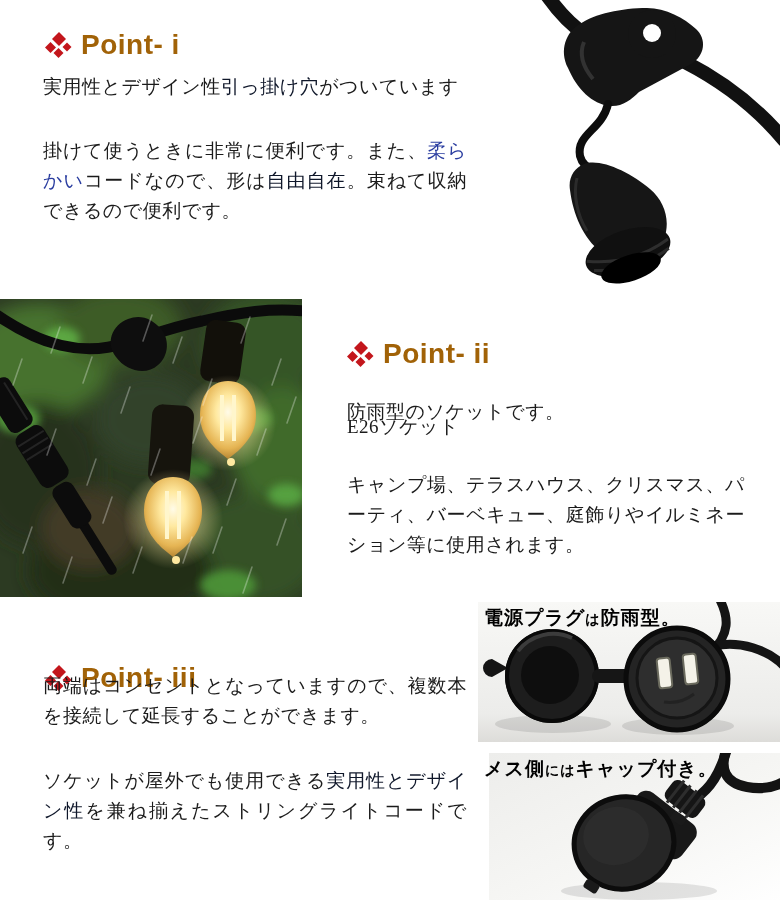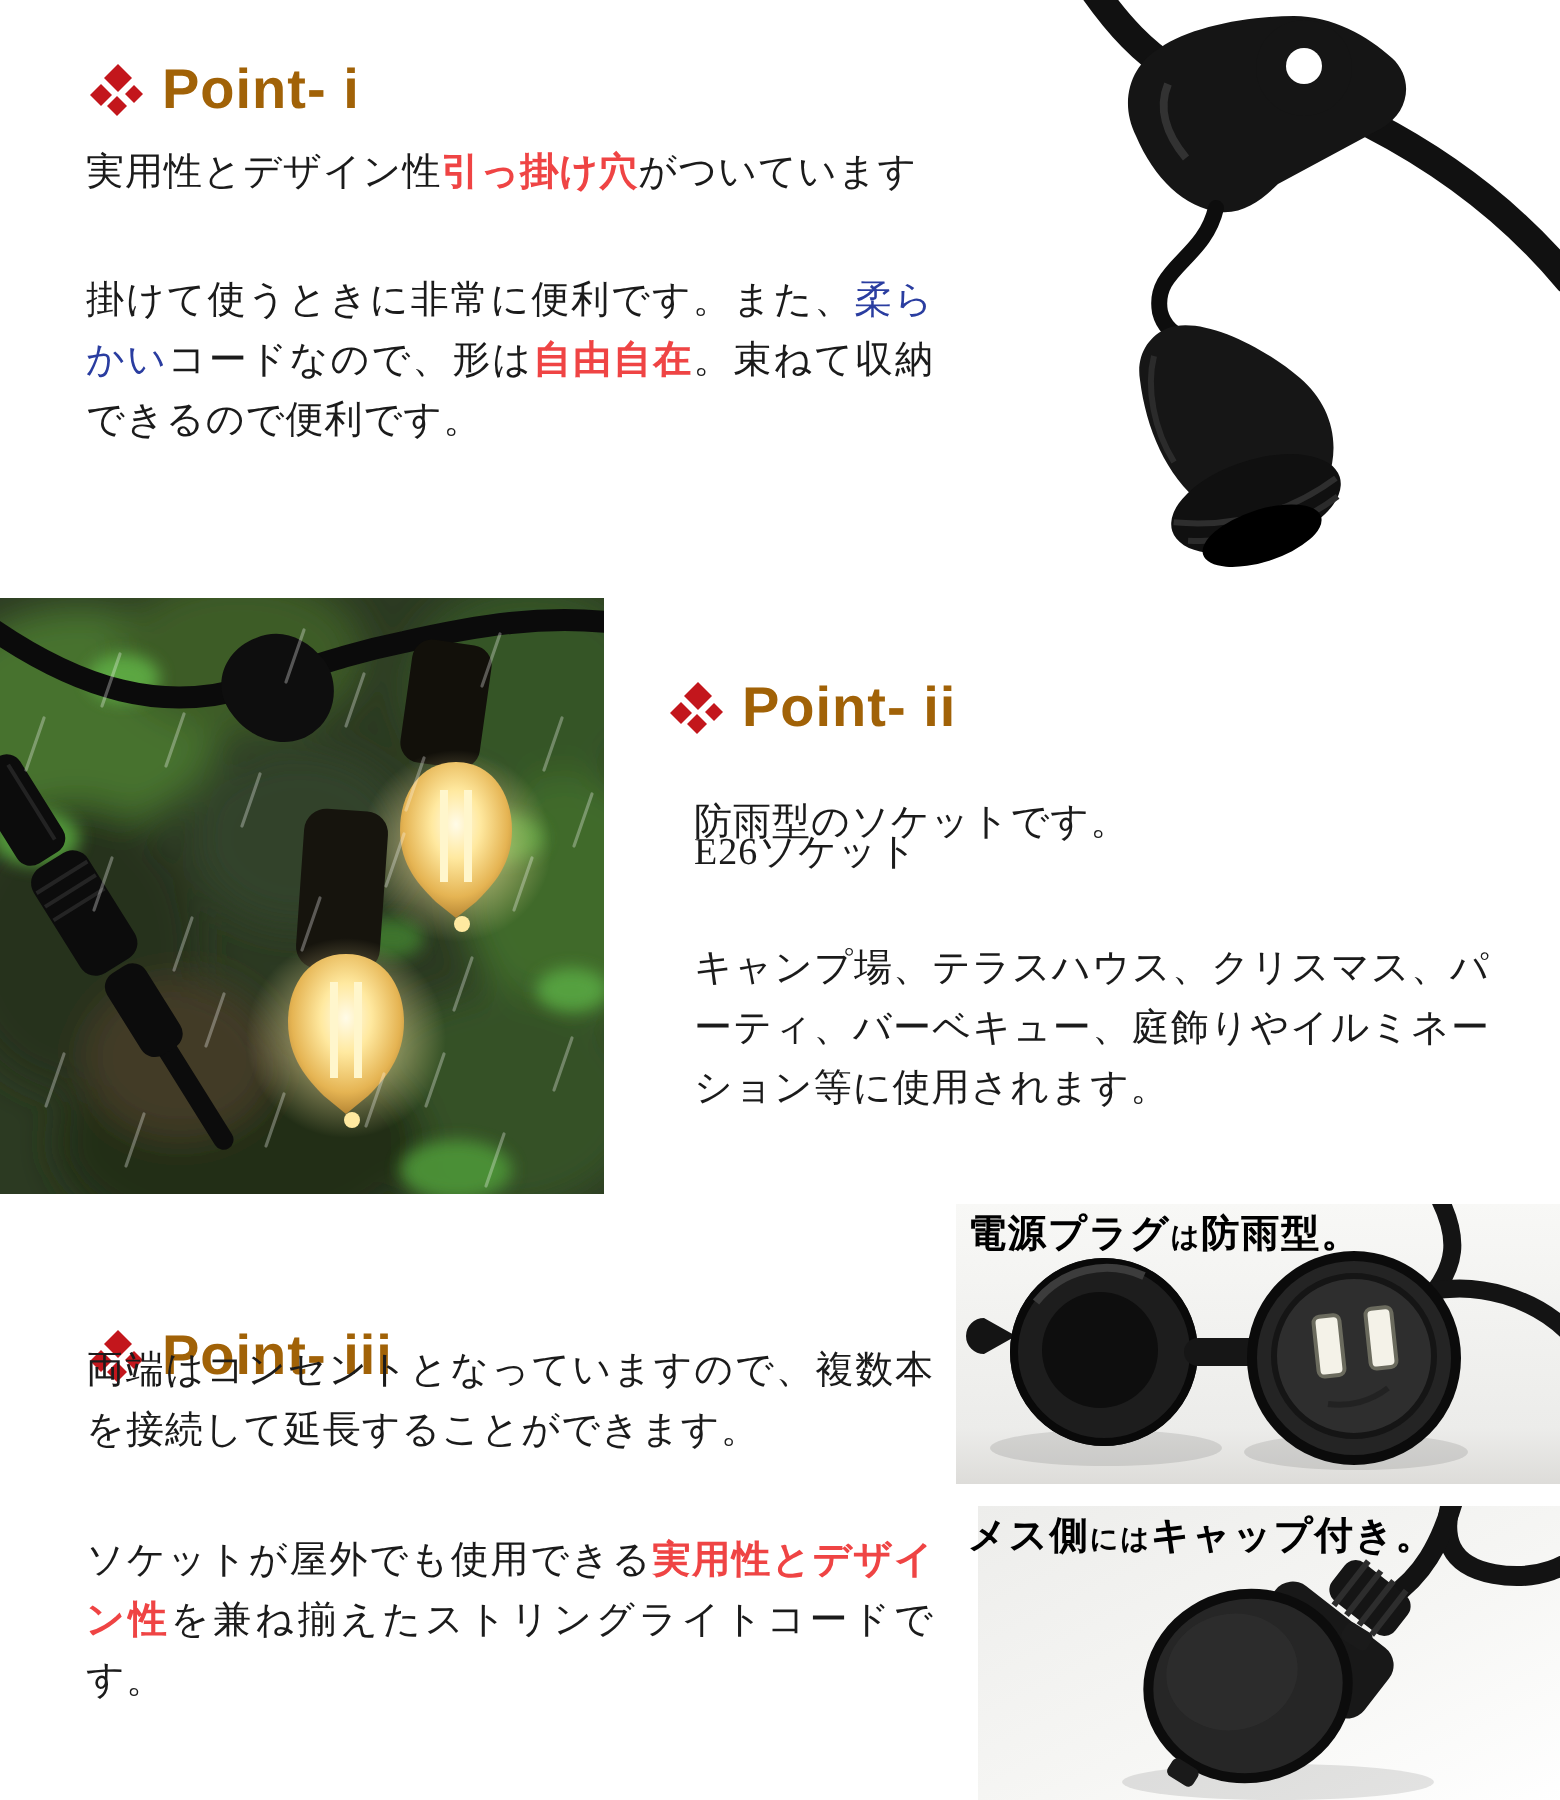--- a/index.html
+++ b/index.html
@@ -12,21 +12,21 @@
     position:absolute;display:flex;align-items:center;gap:9px;
     font-family:"Liberation Sans","DejaVu Sans",sans-serif;
     font-size:28px;font-weight:600;letter-spacing:0.5px;color:#a16207;line-height:1;
   }
   .pt-heading svg{display:block;}
   
   .para{
     position:absolute;font-size:19px;line-height:30px;letter-spacing:0.5px;
     text-align:justify;color:#1b1b1b;
   }
-  .t-red{color:#ef4444;font-weight:bold;}
+  .t-red{color:#0f172a;}
   .t-blue{color:#2a3da0;}
   
   .photo{position:absolute;overflow:hidden;}
   .photo svg{display:block;}
   .caption{
     position:absolute;top:6px;left:6px;
     font-family:"Liberation Sans","DejaVu Sans",sans-serif;
     font-weight:bold;color:#000;line-height:1.1;letter-spacing:1px;white-space:nowrap;
   }
   .cap-big{font-size:19px;}
@@ -158,21 +158,21 @@
         <path d="M22,60 l-9,26"></path>
           <path d="M56,130 l-9,26"></path>
           <path d="M96,160 l-9,26"></path>
         <path d="M182,38 l-9,26"></path>
           <path d="M152,16 l-9,26"></path>
           <path d="M222,228 l-9,26"></path>
       </g>
     </svg>
   </div>
 
-  <div class="pt-heading" style="left:335px;top:340px;justify-content:flex-end;">
+  <div class="pt-heading" style="left:347px;top:340px;justify-content:flex-end;">
     <span>
       <svg width="27" height="27" viewBox="0 0 27 27">
         <g fill="#c3161c">
           <path d="M14 0 L21 7 L14 14 L7 7 Z"></path>
           <path d="M5.5 10 L11 15.5 L5.5 21 L0 15.5 Z"></path>
           <path d="M22 10.5 L26.5 15 L22 19.5 L17.5 15 Z"></path>
           <path d="M13.5 16 L18.5 21 L13.5 26 L8.5 21 Z"></path>
         </g>
       </svg>
     </span>

